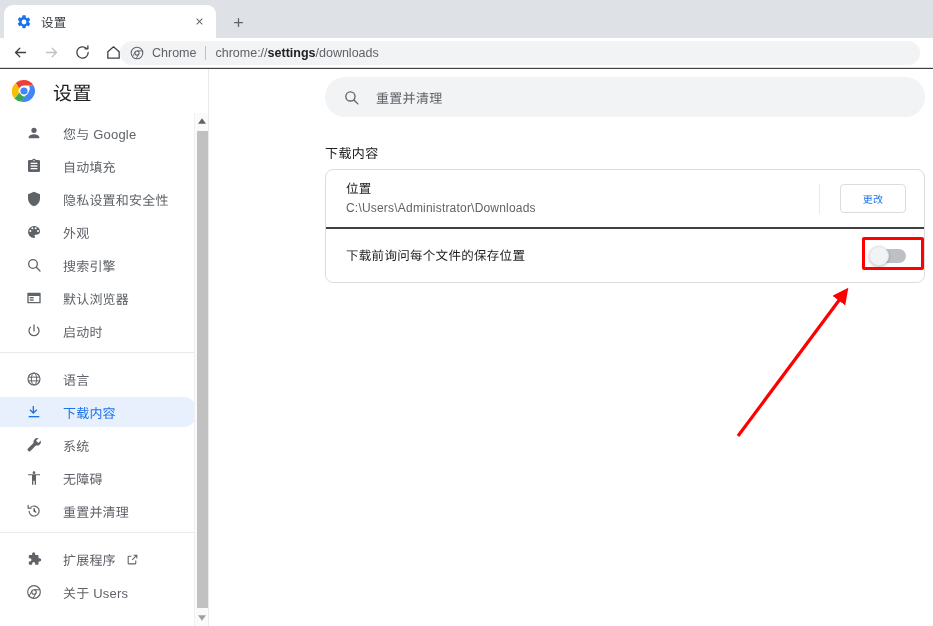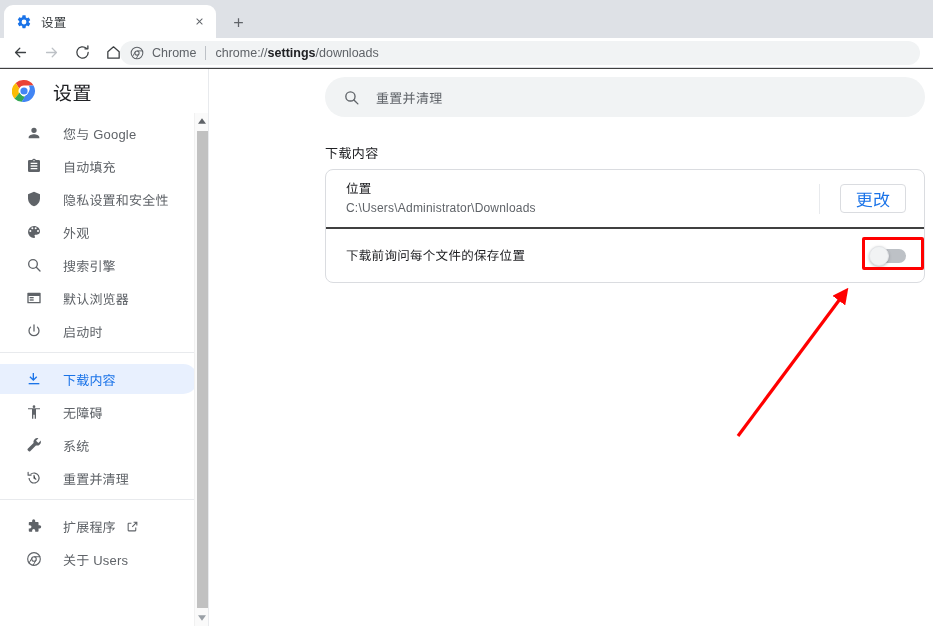--- a/index.html
+++ b/index.html
@@ -142,21 +142,21 @@
   .row-texts { flex:1 1 auto; min-width:0; padding: 10px 0; }
   .row-title { font-size:12.5px; color:#202124; line-height:18px; letter-spacing:.3px; }
   .row-sub {
     font-size:12px; color:#5f6368; line-height:18px; margin-top:1px;
     letter-spacing:.2px; white-space:nowrap; overflow:hidden; text-overflow:ellipsis;
   }
   .row-sep { width:1px; height:30px; background:#e8eaed; margin-right:20px; flex:0 0 1px; }
   .btn-outline {
     flex:0 0 auto; min-width:66px; height:29px; padding:0 14px;
     border:1px solid #dadce0; border-radius:4px; background:#fff;
-    color:#1a73e8; font-size:17px; letter-spacing:.3px;
+    color:#1a73e8; font-size:10px; letter-spacing:.3px;
     display:flex; align-items:center; justify-content:center;
   }
 
   .toggle {
     flex:0 0 auto; position:relative; width:34px; height:14px;
     background:#bdc1c6; border-radius:7px;
   }
   .toggle .knob {
     position:absolute; left:-3px; top:-3px; width:20px; height:20px;
     background:#f1f3f4; border-radius:50%;
@@ -310,45 +310,55 @@
                 <path fill="none" stroke="#5f6368" stroke-width="1.9" stroke-linecap="round" d="M12 3v9M6.8 6.2a7.5 7.5 0 1 0 10.4 0"></path>
               </svg>
           </span>
           <span class="ni-label">启动时</span>
         </div>
       </div>
 
       <div class="nav-divider"></div>
 
       <div class="nav-list">
+        <div class="nav-item">
+          <span class="ni-icon">
+            <svg width="16" height="16" viewBox="0 0 24 24">
+                <circle cx="12" cy="12" r="9" fill="none" stroke="#5f6368" stroke-width="1.7"></circle>
+                <ellipse cx="12" cy="12" rx="4" ry="9" fill="none" stroke="#5f6368" stroke-width="1.5"></ellipse>
+                <path stroke="#5f6368" stroke-width="1.5" d="M3.3 9.2h17.4M3.3 14.8h17.4"></path>
+              </svg>
+          </span>
+          <span class="ni-label">语言</span>
+        </div>
         <div class="nav-item active">
           <span class="ni-icon">
             <svg width="16" height="16" viewBox="0 0 24 24">
                 <path fill="#1a73e8" d="M12 3v8.2l3.4-3.4 1.4 1.4L11 15l-5.8-5.8 1.4-1.4L10 11.2V3z"></path>
                 <rect x="4" y="18" width="16" height="2" fill="#1a73e8"></rect>
               </svg>
           </span>
           <span class="ni-label">下载内容</span>
         </div>
         <div class="nav-item">
           <span class="ni-icon">
             <svg width="16" height="16" viewBox="0 0 24 24">
+                <path fill="#5f6368" d="M22.2 5.3 18.5 9 15 5.5l3.7-3.7a6 6 0 0 0-7.4 7.3L2.6 17.7a1.5 1.5 0 0 0 0 2.1l1.6 1.6a1.5 1.5 0 0 0 2.1 0l8.6-8.7a6 6 0 0 0 7.3-7.4z"></path>
+              </svg>
+          </span>
+          <span class="ni-label">系统</span>
+        </div>
+        <div class="nav-item">
+          <span class="ni-icon">
+            <svg width="16" height="16" viewBox="0 0 24 24">
                 <circle cx="12" cy="4" r="2" fill="#5f6368"></circle>
                 <path fill="#5f6368" d="M21 8h-6v14h-2v-6h-2v6H9V8H3V6.2h18z"></path>
               </svg>
           </span>
           <span class="ni-label">无障碍</span>
-        </div>
-        <div class="nav-item">
-          <span class="ni-icon">
-            <svg width="16" height="16" viewBox="0 0 24 24">
-                <path fill="#5f6368" d="M22.2 5.3 18.5 9 15 5.5l3.7-3.7a6 6 0 0 0-7.4 7.3L2.6 17.7a1.5 1.5 0 0 0 0 2.1l1.6 1.6a1.5 1.5 0 0 0 2.1 0l8.6-8.7a6 6 0 0 0 7.3-7.4z"></path>
-              </svg>
-          </span>
-          <span class="ni-label">系统</span>
         </div>
         <div class="nav-item">
           <span class="ni-icon">
             <svg width="16" height="16" viewBox="0 0 24 24">
                 <path fill="none" stroke="#5f6368" stroke-width="1.8" d="M4.6 12a7.5 7.5 0 1 0 2.3-5.4"></path>
                 <path fill="none" stroke="#5f6368" stroke-width="1.8" stroke-linecap="round" stroke-linejoin="round" d="M3.2 3.4v4.3h4.3"></path>
                 <path stroke="#5f6368" stroke-width="1.7" stroke-linecap="round" d="M12 8v4.2l2.9 1.7"></path>
               </svg>
           </span>
           <span class="ni-label">重置并清理</span>

